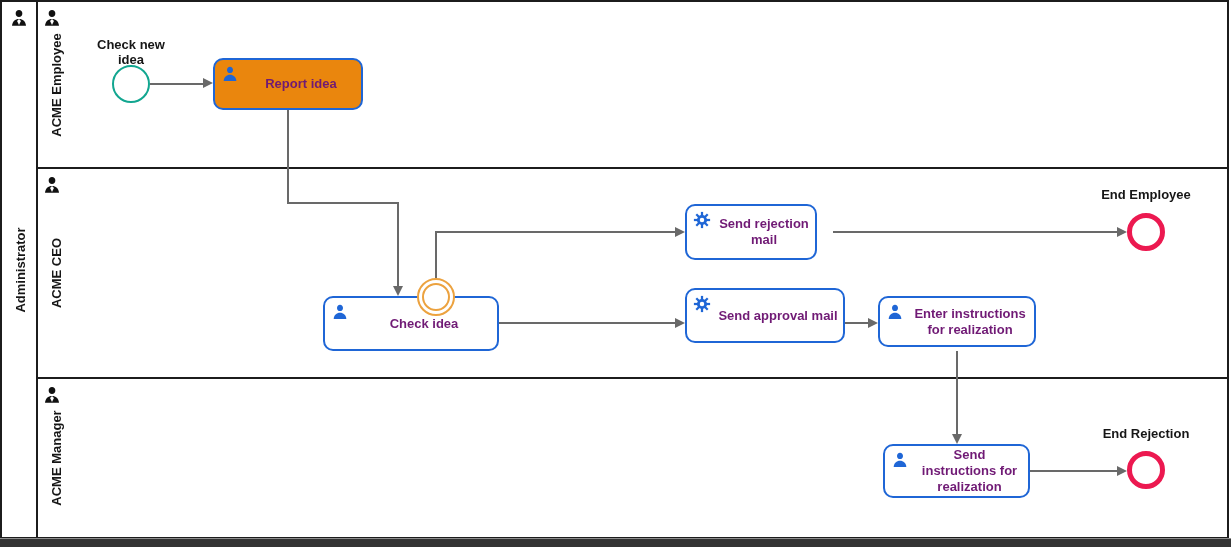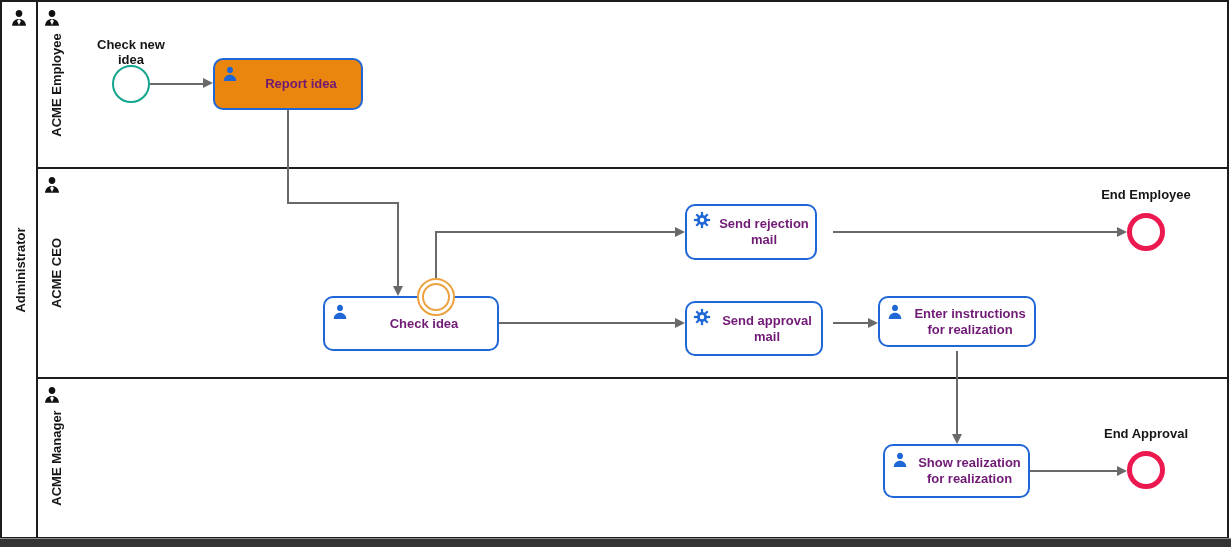--- a/index.html
+++ b/index.html
@@ -139,21 +139,21 @@
   <div class="ev-label" style="left:85px;top:37px;width:92px">Check new idea</div>
   <div class="event ev-start"></div>
 
   <div class="event ev-boundary">
     <div class="ev-boundary-inner"></div>
   </div>
 
   <div class="ev-label" style="left:1096px;top:187px">End Employee</div>
   <div class="event ev-end" style="left:1127px;top:213px"></div>
 
-  <div class="ev-label" style="left:1096px;top:426px">End Approval</div>
+  <div class="ev-label" style="left:1096px;top:426px">End Rejection</div>
   <div class="event ev-end" style="left:1127px;top:451px"></div>
 
   <div class="task highlight" style="left:213px;top:58px;width:150px;height:52px">
     <svg class="ticon" viewBox="0 0 24 24">
       <path fill="#1f66d6" d="M12 2.4c2.4 0 4 1.8 4 4.2s-1.6 4.2-4 4.2-4-1.8-4-4.2 1.6-4.2 4-4.2z"></path>
       <path fill="#1f66d6" d="M3.6 21.4c.3-5.2 3.8-8.3 8.4-8.3s8.1 3.1 8.4 8.3z"></path>
     </svg>
     <div class="tlabel">Report idea</div>
   </div>
 
@@ -172,21 +172,21 @@
         <rect x="8.75" y="1" width="2.5" height="18" transform="rotate(45 10 10)"></rect>
         <rect x="8.75" y="1" width="2.5" height="18" transform="rotate(90 10 10)"></rect>
         <rect x="8.75" y="1" width="2.5" height="18" transform="rotate(135 10 10)"></rect>
         <circle cx="10" cy="10" r="5.6"></circle>
       </g>
       <circle cx="10" cy="10" r="2.5" fill="#fff"></circle>
     </svg>
     <div class="tlabel">Send rejection mail</div>
   </div>
 
-  <div class="task" style="left:685px;top:301px;width:138px;height:55px">
+  <div class="task" style="left:685px;top:288px;width:160px;height:55px">
     <svg class="ticon" viewBox="0 0 20 20">
       <g fill="#1f66d6">
         <rect x="8.75" y="1" width="2.5" height="18"></rect>
         <rect x="8.75" y="1" width="2.5" height="18" transform="rotate(45 10 10)"></rect>
         <rect x="8.75" y="1" width="2.5" height="18" transform="rotate(90 10 10)"></rect>
         <rect x="8.75" y="1" width="2.5" height="18" transform="rotate(135 10 10)"></rect>
         <circle cx="10" cy="10" r="5.6"></circle>
       </g>
       <circle cx="10" cy="10" r="2.5" fill="#fff"></circle>
     </svg>
@@ -199,17 +199,17 @@
       <path fill="#1f66d6" d="M3.6 21.4c.3-5.2 3.8-8.3 8.4-8.3s8.1 3.1 8.4 8.3z"></path>
     </svg>
     <div class="tlabel">Enter instructions for realization</div>
   </div>
 
   <div class="task" style="left:883px;top:444px;width:147px;height:54px">
     <svg class="ticon" viewBox="0 0 24 24">
       <path fill="#1f66d6" d="M12 2.4c2.4 0 4 1.8 4 4.2s-1.6 4.2-4 4.2-4-1.8-4-4.2 1.6-4.2 4-4.2z"></path>
       <path fill="#1f66d6" d="M3.6 21.4c.3-5.2 3.8-8.3 8.4-8.3s8.1 3.1 8.4 8.3z"></path>
     </svg>
-    <div class="tlabel">Show realization for realization</div>
+    <div class="tlabel">Send instructions for realization</div>
   </div>
 
   <div class="bottom-bar"></div>
 </div>
 
 </body></html>

